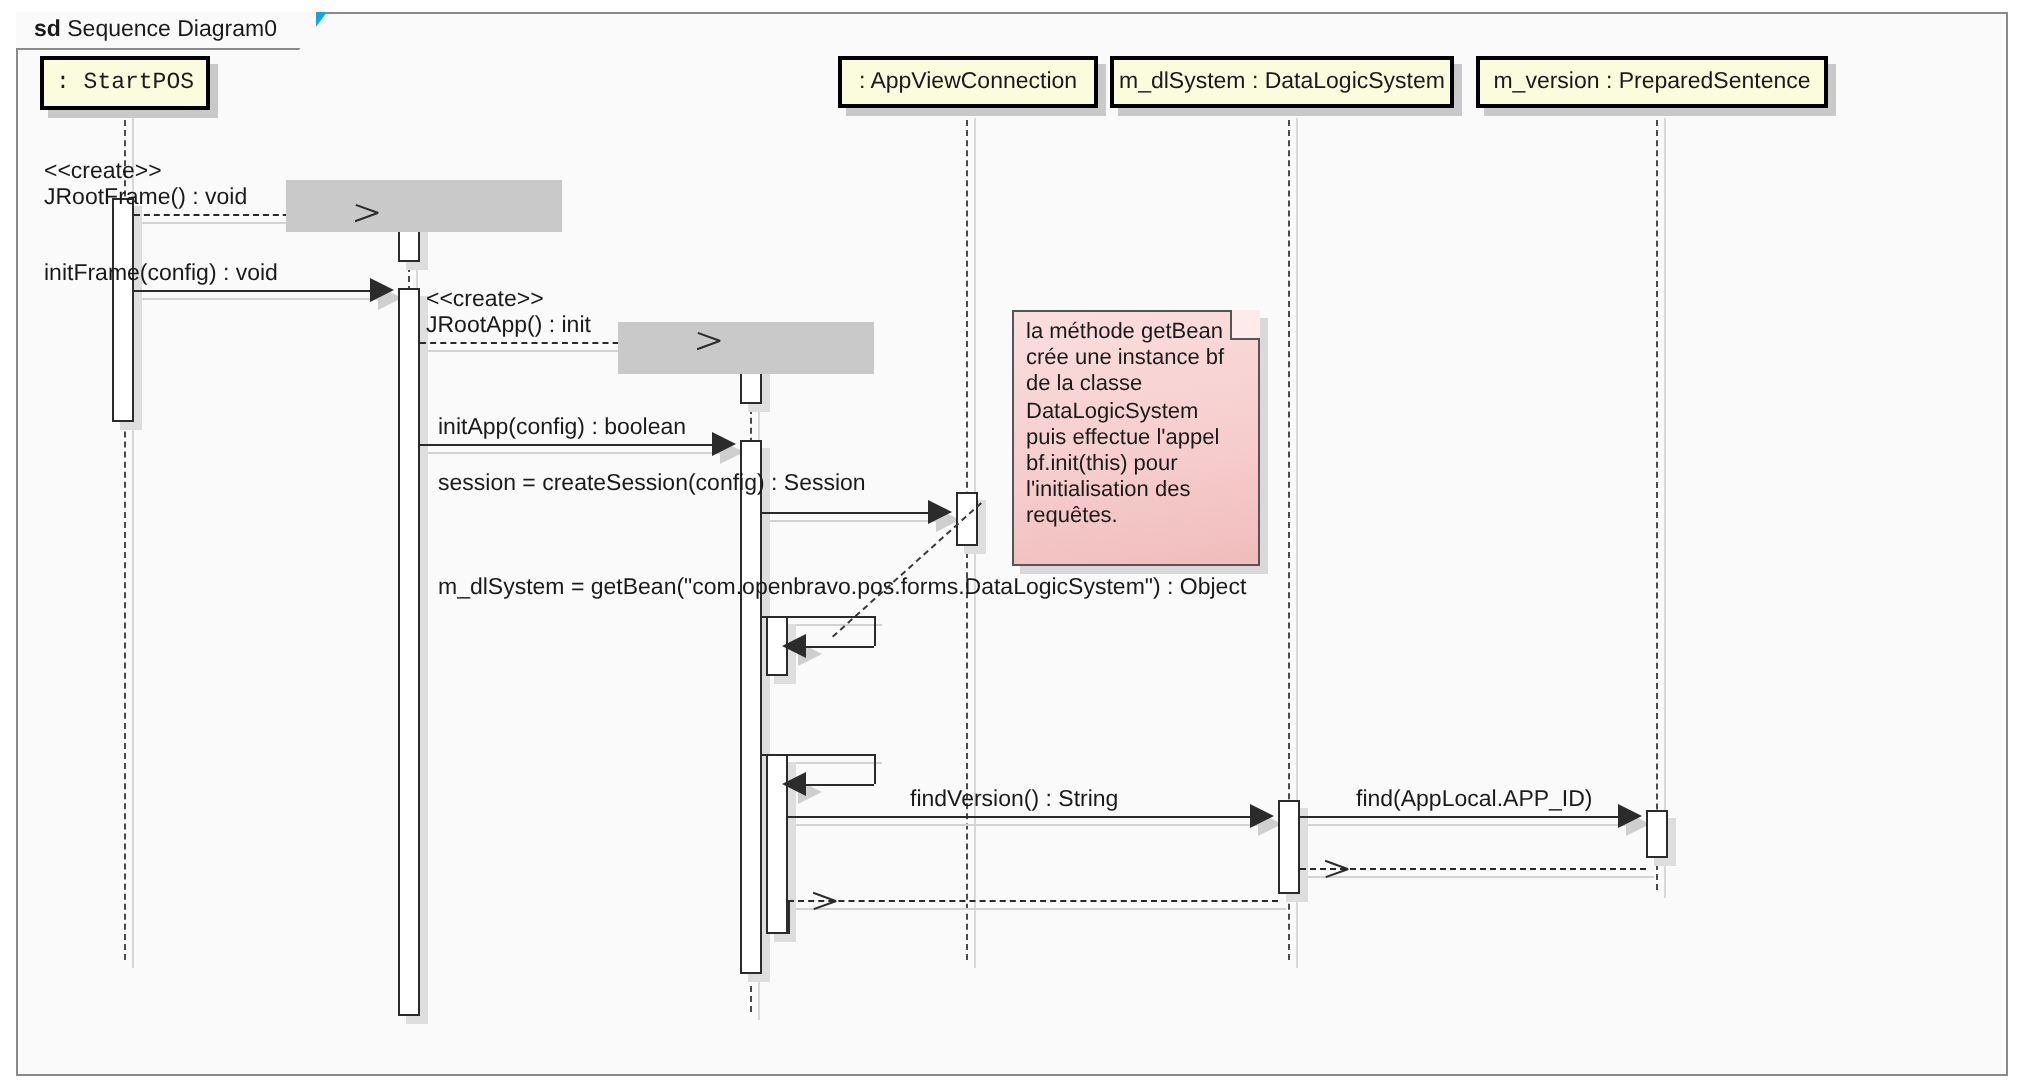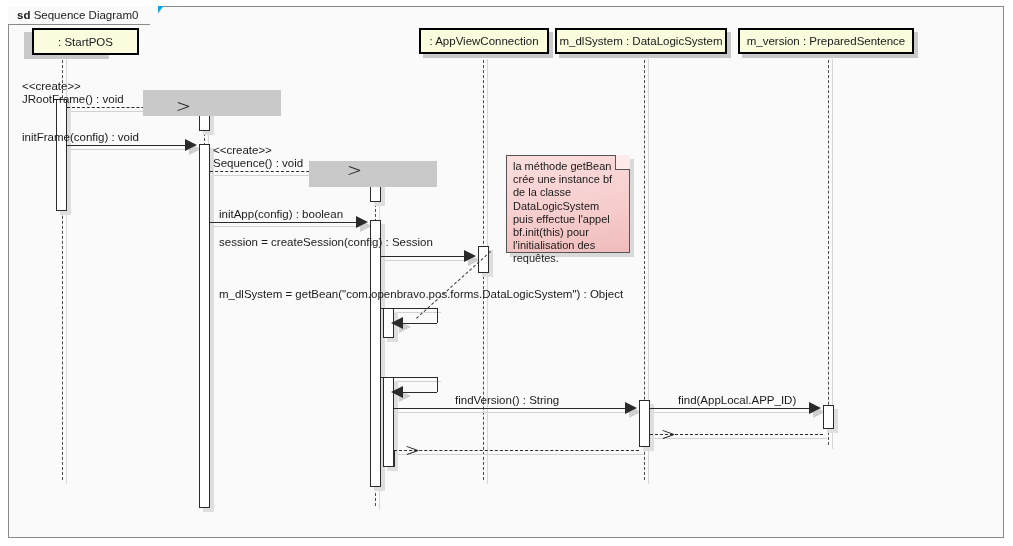--- a/index.html
+++ b/index.html
@@ -269,21 +269,21 @@
 
   <div class="act-shadow" style="left:482px; top:250px; width:11px; height:27px;"></div>
   <div class="act" style="left:478px; top:246px; width:11px; height:27px;"></div>
 
   <div class="act-shadow" style="left:643px; top:404px; width:11px; height:47px;"></div>
   <div class="act" style="left:639px; top:400px; width:11px; height:47px;"></div>
 
   <div class="act-shadow" style="left:827px; top:409px; width:11px; height:24px;"></div>
   <div class="act" style="left:823px; top:405px; width:11px; height:24px;"></div>
 
-  <div class="head" style="left:32px;  top:28px;  width:107px;  height:27px;">
+  <div class="head" style="left:20px;  top:28px;  width:85px;  height:27px;font-family:Liberation Mono, monospace;">
     <span>: StartPOS</span>
   </div>
   <div class="head" style="left:555px; top:28px;  width:172px; height:26px;">
     <span>m_dlSystem : DataLogicSystem</span>
   </div>
   <div class="head" style="left:419px; top:28px;  width:130px; height:26px;">
     <span>: AppViewConnection</span>
   </div>
   <div class="head" style="left:738px; top:28px;  width:176px; height:26px;">
     <span>m_version : PreparedSentence</span>
@@ -298,21 +298,21 @@
     <span style="transform: rotate(160deg);"></span>
   </div>
 
   <div class="msg-label" style="left:22px; top:131px;">initFrame(config) : void</div>
   <div class="msg-line" style="left:67px; top:145px; width:118px;"></div>
   <div class="msg-line-shadow" style="left:71px; top:149px; width:118px;"></div>
   <div class="arrow-shadow" style="left:189px; top:143px;"></div>
   <div class="arrow solid-r" style="left:185px; top:139px;"></div>
 
   <div class="msg-label" style="left:213px; top:144px;">&lt;&lt;create&gt;&gt;</div>
-  <div class="msg-label" style="left:213px; top:157px;">Sequence() : void</div>
+  <div class="msg-label" style="left:213px; top:157px;">JRootApp() : init</div>
   <div class="msg-line dashed" style="left:210px; top:171px; width:150px;"></div>
   <div class="msg-line-shadow" style="left:214px; top:175px; width:150px;"></div>
   <div class="arrow-open" style="left:360px; top:171px;">
     <span style="transform: rotate(-160deg);"></span>
     <span style="transform: rotate(160deg);"></span>
   </div>
 
   <div class="msg-label" style="left:219px; top:208px;">initApp(config) : boolean</div>
   <div class="msg-line" style="left:210px; top:222px; width:146px;"></div>
   <div class="msg-line-shadow" style="left:214px; top:226px; width:146px;"></div>
@@ -361,21 +361,21 @@
 
   <div class="msg-line dashed" style="left:394px; top:450px; width:245px;"></div>
   <div class="msg-line-shadow" style="left:398px; top:454px; width:245px;"></div>
   <div class="arrow-open left" style="left:406px; top:450px;">
     <span style="transform: rotate(-20deg);"></span>
     <span style="transform: rotate(20deg);"></span>
   </div>
   <div class="msg-vert" style="left:394px; top:450px; height:17px;"></div>
 
   <div class="note-anchor" style="left:416px; top:318px; width:100px; transform: rotate(-42deg);"></div>
-  <div id="note" style="left:506px; top:155px; width:124px; height:98px;">
+  <div id="note" style="left:506px; top:155px; width:124px; height:128px;">
     <div class="note-shadow"></div>
     <div class="note-body"></div>
     <div class="note-fold"></div>
     <div class="note-text">la méthode  getBean
 crée une instance bf
 de la classe
 DataLogicSystem
 puis effectue l'appel
 bf.init(this) pour
 l'initialisation des

